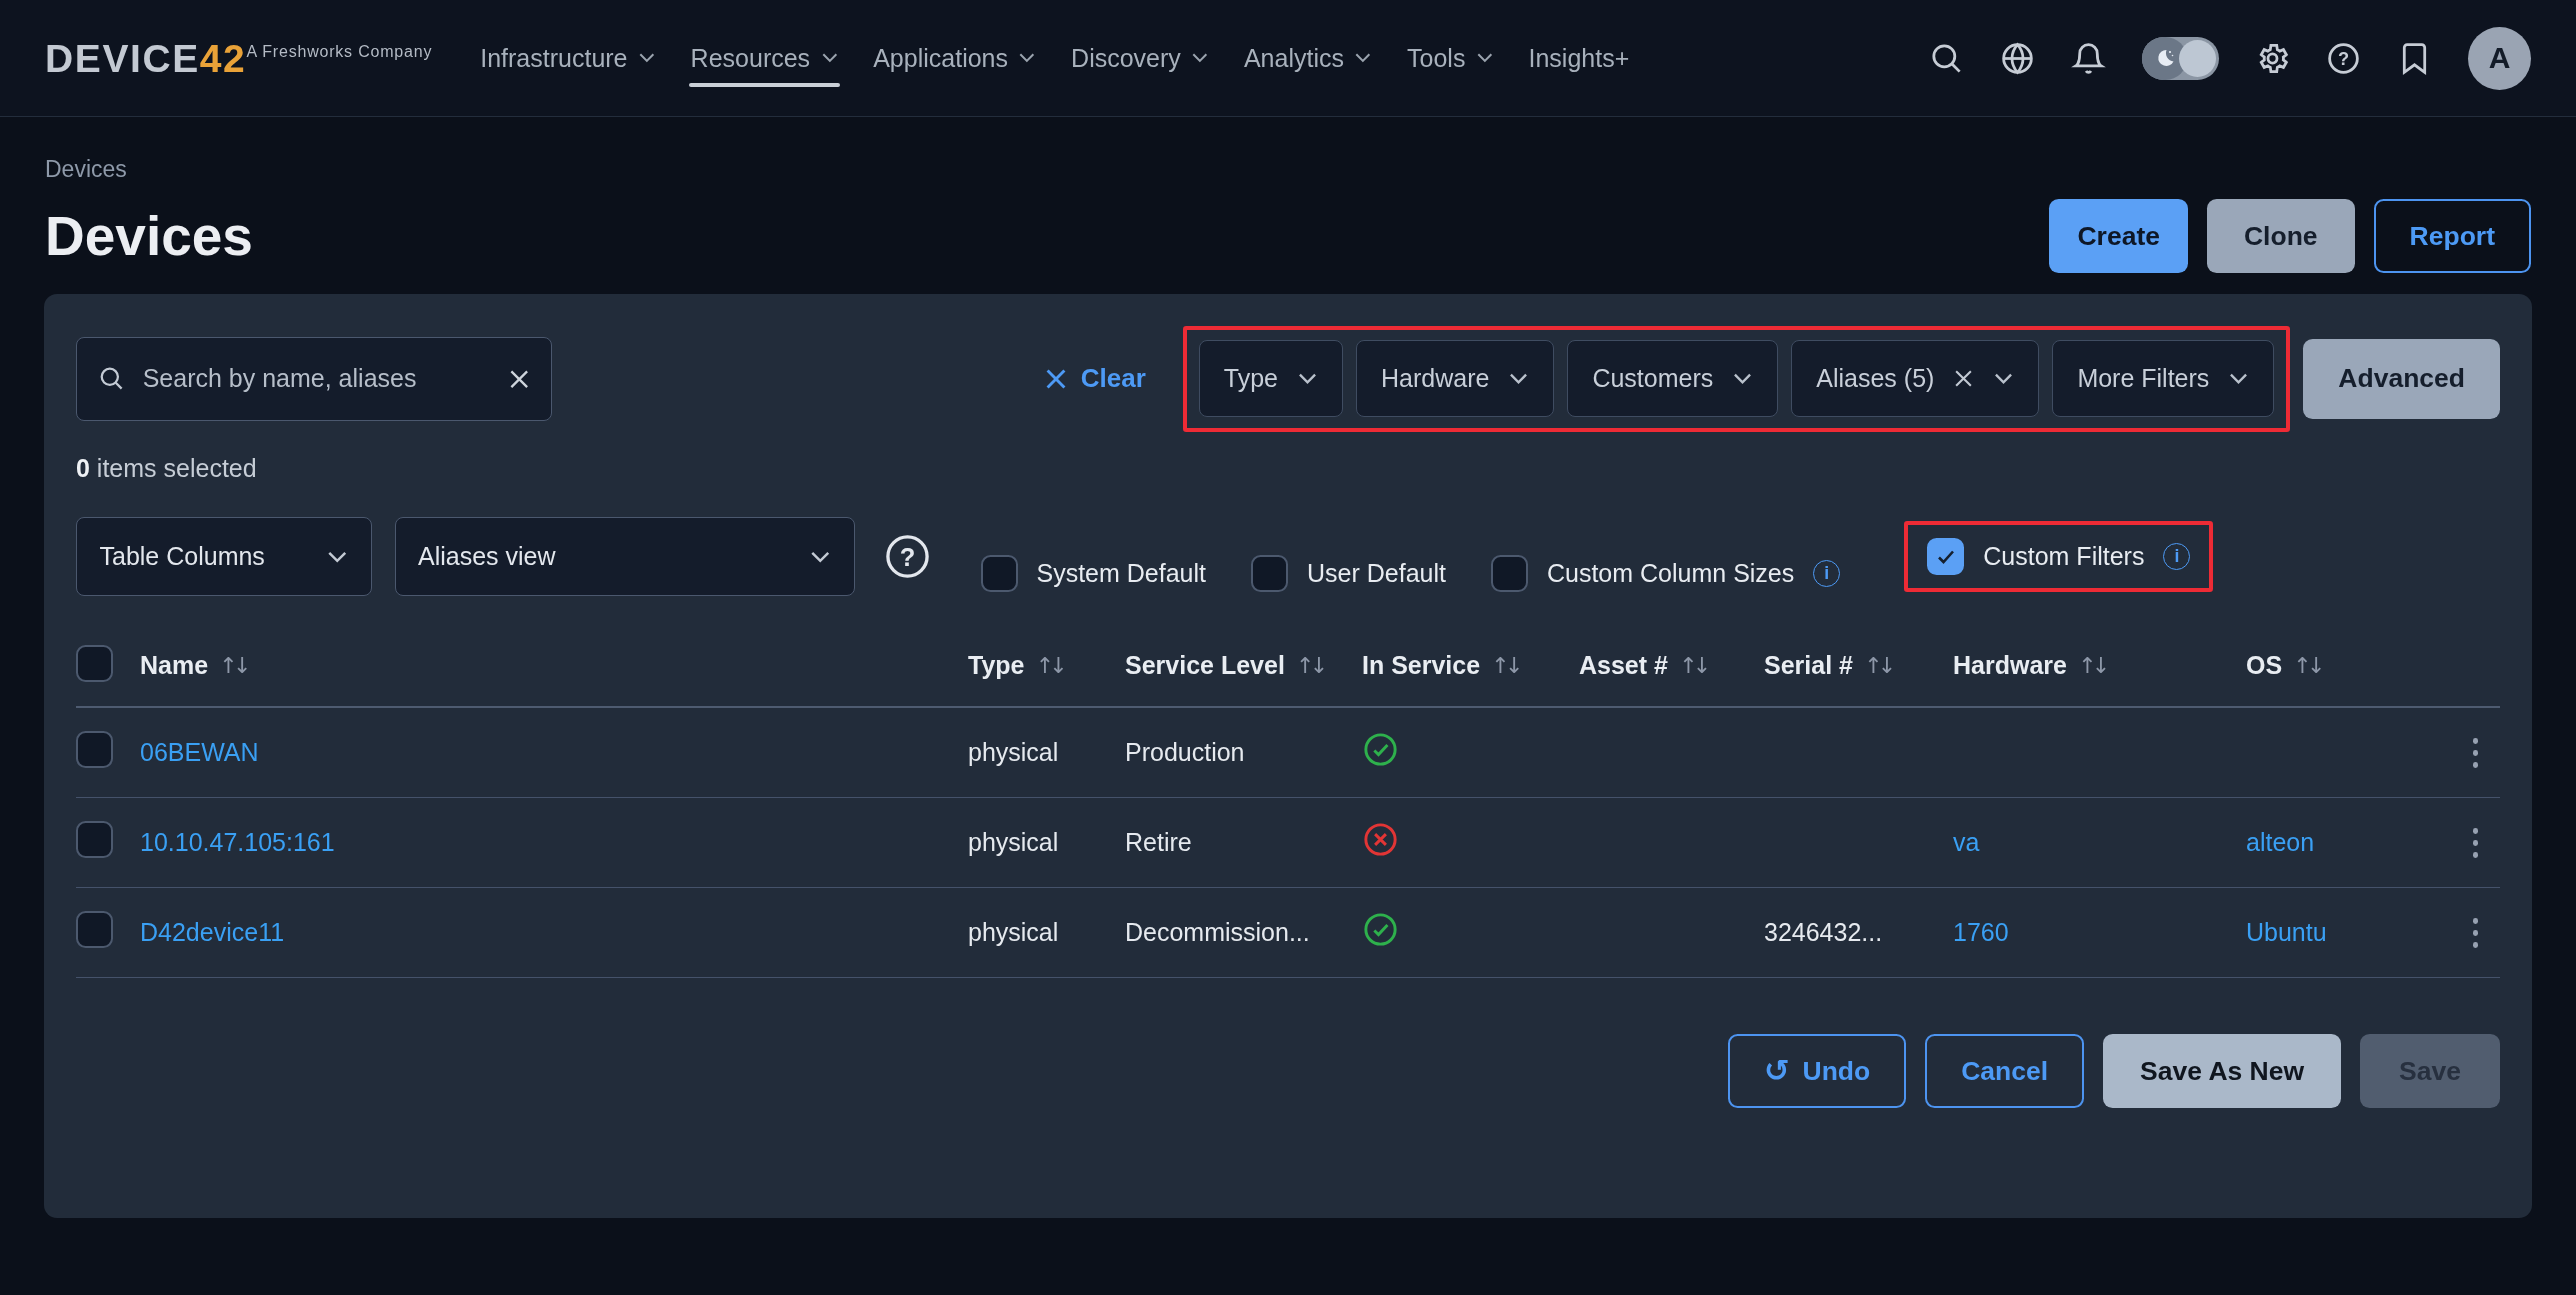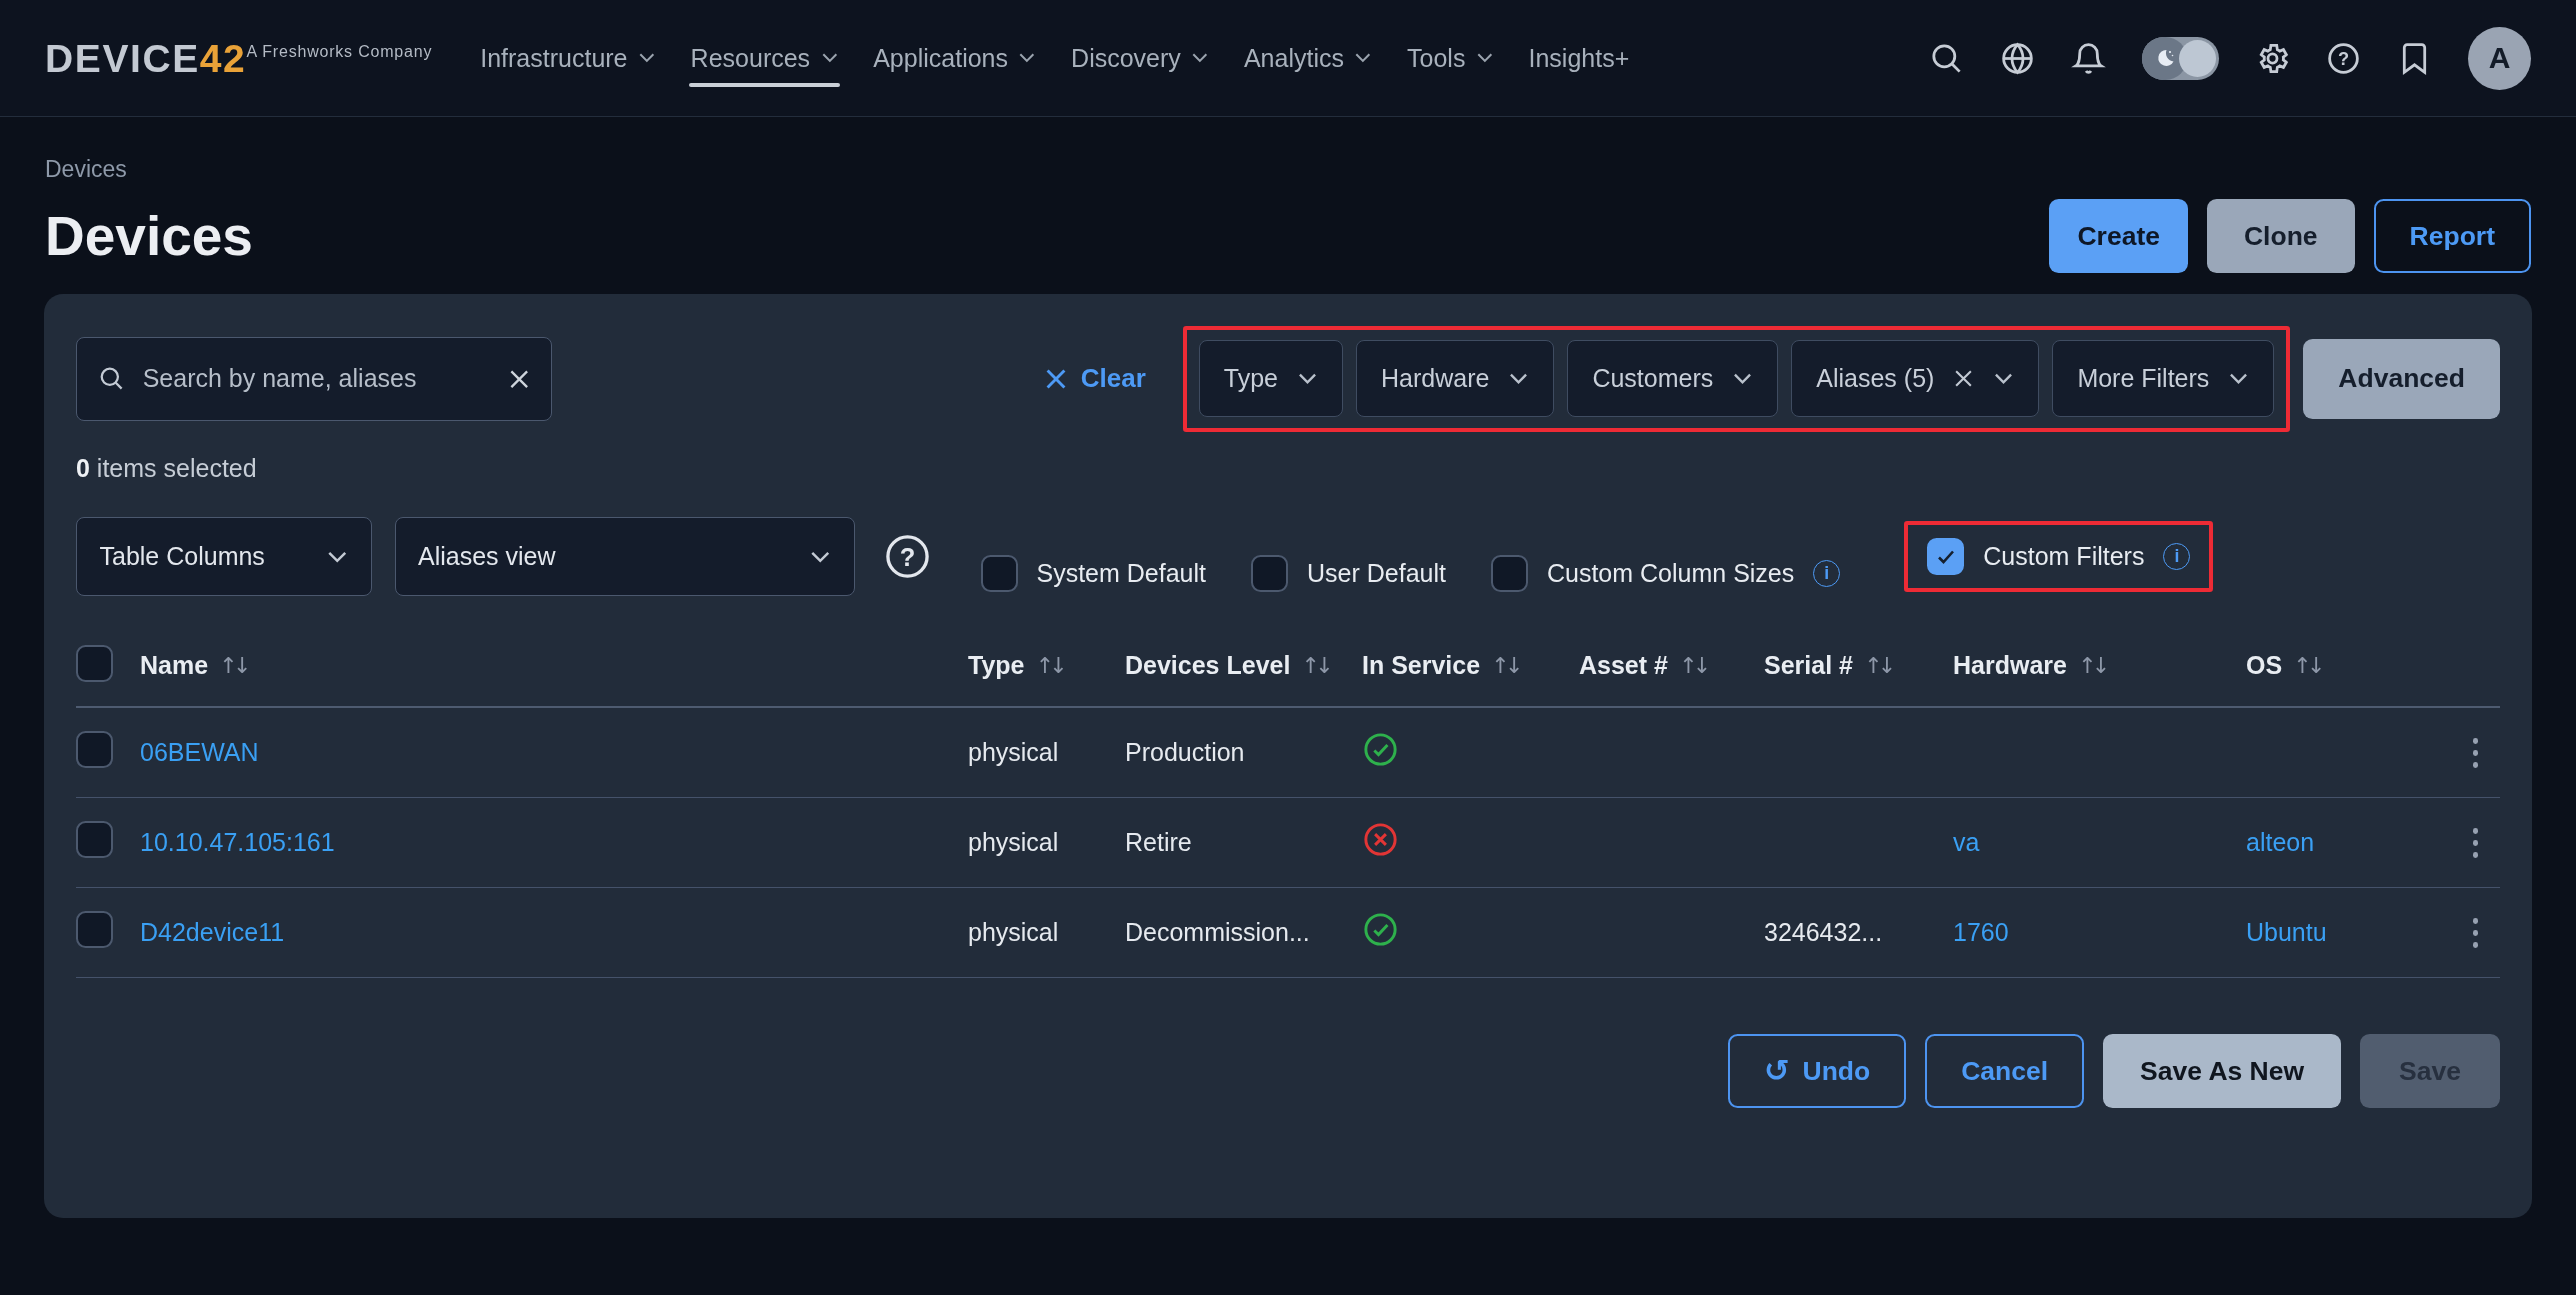--- a/index.html
+++ b/index.html
@@ -37,21 +37,21 @@
   h1 { font-size:55px; font-weight:700; color:#eceef2; line-height:1; }
   .head-actions { margin-left:auto; display:flex; gap:19px; }
   .btn { height:74px; border-radius:9.6px; font-size:26.5px; font-weight:600; border:none;
          display:inline-flex; align-items:center; justify-content:center; cursor:pointer;
          font-family:"Liberation Sans", sans-serif; }
   .btn-primary { background:#5ba0f5; color:#0e1726; padding:0 28px; }
   .btn-gray { background:#9aa7b9; color:#151e2c; padding:0 37px; }
   .btn-outline { border:2.4px solid #4d94f0; color:#4d9af5; background:transparent; padding:16px 34px; }
 
   
-  .card { margin:21px 44px 11px; height:924px; background:#222c3a; border-radius:19px;
+  .card { margin:21px 44px 11px; height:924px; background:#222c3a; border-radius:13px;
           padding:32px 32px 24px; overflow:hidden; }
 
   .toolbar { display:flex; align-items:center; }
   .search { width:476px; height:84px; background:#141c2b; border:1.6px solid #4b586e;
             border-radius:8px; display:flex; align-items:center; gap:17.7px; padding:0 21px; }
   .search svg { flex:none; }
   .search input { flex:1; min-width:0; background:transparent; border:none; outline:none;
                   color:#dfe4ea; font-size:25px; font-family:"Liberation Sans", sans-serif; }
   .search input::placeholder { color:#b6bec9; }
   .clear { margin-left:auto; display:flex; align-items:center; gap:13px; color:#4d9af5;
@@ -317,21 +317,21 @@
       <div><span class="cb" style="display:inline-block"></span></div>
       <div class="th">
           <span>Name</span>
           <span class="sort glyph">↑↓</span>
         </div>
       <div class="th">
           <span>Type</span>
           <span class="sort glyph">↑↓</span>
         </div>
       <div class="th">
-          <span>Devices Level</span>
+          <span>Service Level</span>
           <span class="sort glyph">↑↓</span>
         </div>
       <div class="th">
           <span>In Service</span>
           <span class="sort glyph">↑↓</span>
         </div>
       <div class="th">
           <span>Asset #</span>
           <span class="sort glyph">↑↓</span>
         </div>

